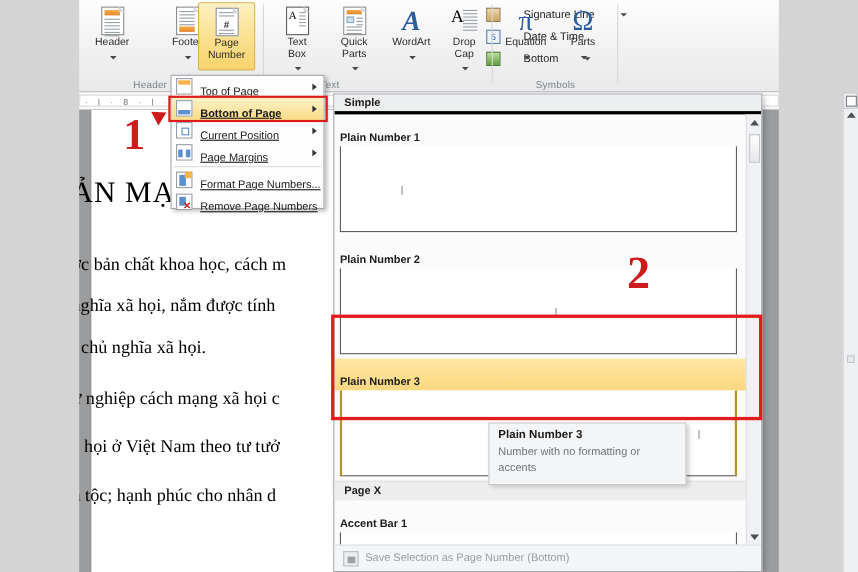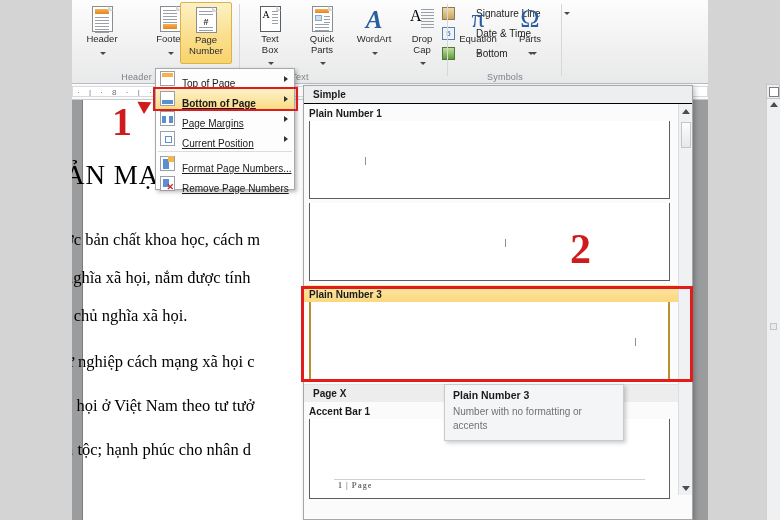--- a/index.html
+++ b/index.html
@@ -118,28 +118,28 @@
   .msep { height:1px; background:#dadcdf; margin:2px 2px; }
   .und { text-decoration:underline; text-underline-offset:1px; }
 
   
   .gallery {
     position:absolute; left:303px; top:85px; width:390px; height:435px;
     background:#fbfbfb; border:1px solid #a5a7aa;
     box-shadow:2px 2px 5px rgba(0,0,0,.25); overflow:hidden;
   }
   .galhead {
-    height:18px; background:#eceef0; border-bottom:1px solid #000000;
+    height:18px; background:#eceef0; border-bottom:3px solid #000000;
     font-size:10px; font-weight:bold; color:#1b1b1b;
     display:flex; align-items:center; padding-left:9px;
   }
   .galbody { position:absolute; left:0; top:18px; right:14px; bottom:24px; }
   .itemlabel {
     font-size:10px; font-weight:bold; color:#1b1b1b;
-    padding:4px 0 2px 5px;
+    padding:16px 0 2px 5px;
   }
   .itemlabel.hl { background:linear-gradient(#fde6a4,#fbd87f); }
   .grouplabel {
     font-size:10px; font-weight:bold; color:#1b1b1b;
     padding:3px 0 3px 9px; background:#ededed; border-top:1px solid #e2e2e2;
   }
   .preview {
     position:relative; height:78px; margin:0 8px 4px 5px;
     background:#fff; border-left:1px solid #5c5e61; border-right:1px solid #5c5e61;
     border-bottom:1px solid #5c5e61;
@@ -431,32 +431,32 @@
       <span class="mic">
         <span style="position:absolute;left:1px;bottom:1px;right:1px;height:4px;background:#5a8fd0;"></span>
       </span>
       <span class="und">Bottom of Page</span>
       <span class="marrow"></span>
       <span class="redbox-menu"></span>
     </div>
 
     <div class="mitem">
       <span class="mic">
+        <span style="position:absolute;left:4px;top:4px;width:7px;height:7px;border:1px solid #5a8fd0;"></span>
+      </span>
+      <span class="und">Current Position</span>
+      <span class="marrow"></span>
+    </div>
+
+    <div class="mitem">
+      <span class="mic">
         <span style="position:absolute;left:1px;top:4px;width:4px;height:7px;background:#5a8fd0;"></span>
         <span style="position:absolute;right:1px;top:4px;width:4px;height:7px;background:#5a8fd0;"></span>
       </span>
       <span class="und">Page Margins</span>
-      <span class="marrow"></span>
-    </div>
-
-    <div class="mitem">
-      <span class="mic">
-        <span style="position:absolute;left:4px;top:4px;width:7px;height:7px;border:1px solid #5a8fd0;"></span>
-      </span>
-      <span class="und">Current Position</span>
       <span class="marrow"></span>
     </div>
 
     <div class="msep"></div>
 
     <div class="mitem">
       <span class="mic" style="border-color:#9aa0a8;">
         <span style="position:absolute;left:2px;top:2px;width:6px;height:10px;background:#5a8fd0;"></span>
         <span style="position:absolute;right:0px;top:-1px;width:6px;height:6px;background:#f7b24a;"></span>
       </span>
@@ -475,20 +475,21 @@
   <div class="gallery">
     <div class="galhead">Simple</div>
 
     <div class="galbody">
 
       <div class="itemlabel">Plain Number 1</div>
       <div class="preview">
         <div class="cursorbar" style="left:55px;top:36px;"></div>
       </div>
 
+      <div class="itemlabel">Plain Number 2</div>
       <div class="preview">
         <div class="cursorbar" style="left:195px;top:36px;"></div>
       </div>
 
       <div class="itemlabel hl">Plain Number 3</div>
       <div class="preview hlb" style="background:#fff;">
         <div class="cursorbar" style="right:32px;top:36px;"></div>
       </div>
 
       <div class="grouplabel">Page X</div>
@@ -503,20 +504,24 @@
     <div class="gsb">
       <div class="arw">
           <div class="tri-up"></div>
         </div>
       <div class="thumb"></div>
       <div class="botarw">
           <div class="tri-dn"></div>
         </div>
     </div>
 
+    <div class="galfoot">
+      <span class="sbtn-ic"></span>
+      <span class="lbl">Save Selection as Page Number (Bottom)</span>
+    </div>
   </div>
 
   <div class="tooltip">
     <div class="tt-title">Plain Number 3</div>
     <div class="tt-body">Number with no formatting or accents</div>
   </div>
 
   <div class="redbox-gal"></div>
   <div class="arrow1"></div>
   <div class="marker" id="m1">1</div>

